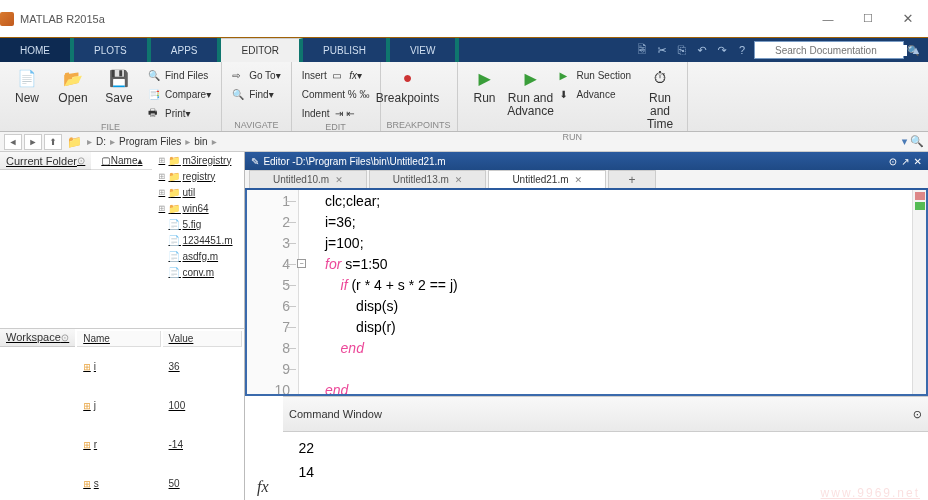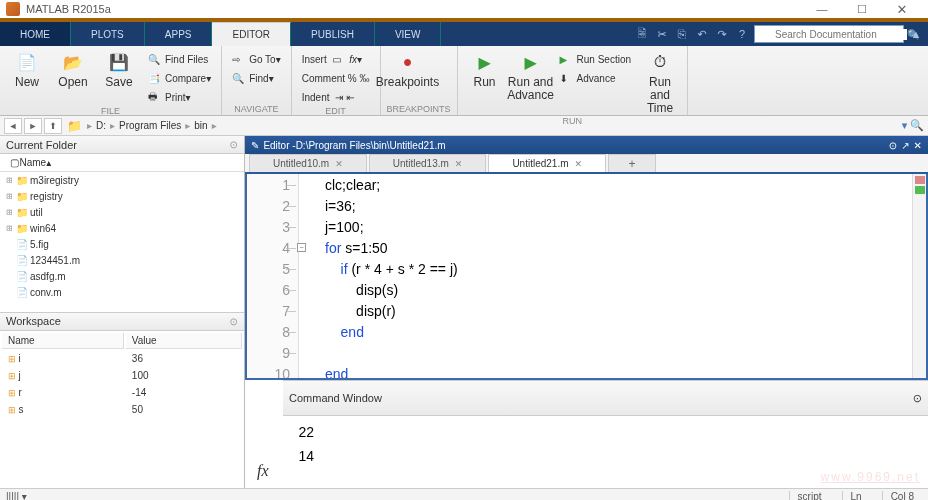--- a/index.html
+++ b/index.html
@@ -1,23 +1,23 @@
 <!DOCTYPE html>
 <html><head>
 <meta charset="utf-8">
 <style>
 * { margin:0; padding:0; box-sizing:border-box; font-family:"Segoe UI",Arial,sans-serif; }
 body { width:928px; height:500px; background:#fff; font-size:11px; overflow:hidden; }
-.titlebar { height:22px; background:#fff; display:flex; align-items:center; padding:0 6px; border-bottom:4px solid #a16207; }
+.titlebar { height:38px; background:#fff; display:flex; align-items:center; padding:0 0; border-bottom:1px solid #a16207; }
 .titlebar .logo { width:14px; height:14px; background:linear-gradient(135deg,#d97a2e,#c05a1e); border-radius:2px; margin-right:6px; }
 .titlebar .title { flex:1; color:#555; }
 .titlebar .winbtn { width:40px; height:20px; display:flex; align-items:center; justify-content:center; color:#666; }
 .titlebar .winbtn:last-child { font-size:13px; }
 .ribbon-tabs { height:24px; background:#1a3d6e; display:flex; align-items:stretch; }
-.rtab { padding:0 20px; display:flex; align-items:center; color:#cfdef0; font-size:10px; border-right:1px solid #0f766e; cursor:pointer; }
+.rtab { padding:0 20px; display:flex; align-items:center; color:#cfdef0; font-size:10px; border-right:4px solid #0f766e; cursor:pointer; }
 .rtab.first { background:#0d2a52; }
 .rtab.active { background:#f0f0f0; color:#333; border-top:1px solid #ccc; }
 .ribbon-right { margin-left:auto; display:flex; align-items:center; padding-right:4px; gap:4px; }
 .ribbon-right .ico { width:16px; height:16px; color:#a8c2e0; font-size:11px; display:flex; align-items:center; justify-content:center; }
 .search { width:150px; height:18px; background:#fff; border:1px solid #7a9cc4; display:flex; align-items:center; padding:0 4px; color:#888; font-size:10px; }
 .search input { border:none; outline:none; flex:1; font-size:10px; color:#888;margin-left:16px; }
 .search .sico { color:#888; }
 .ribbon-body { height:70px; background:linear-gradient(#f5f5f5,#e8e8e8); display:flex; border-bottom:1px solid #bbb; }
 .rgroup { display:flex; flex-direction:column; border-right:1px solid #ccc; padding:2px 6px 0; }
 .rgroup .items { flex:1; display:flex; align-items:flex-start; gap:4px; }
@@ -30,21 +30,21 @@
 .smallbtn .sico { width:14px; margin-right:3px; font-size:10px; }
 .green-tri { color:#3a9e3a; }
 .pathbar { height:20px; background:#f4f4f4; border-bottom:1px solid #ccc; display:flex; align-items:center; padding:0 4px; font-size:10px; gap:2px; }
 .pathbar .navbtn { width:18px; height:16px; background:#fff; border:1px solid #ccc; display:flex; align-items:center; justify-content:center; color:#666; cursor:pointer; font-size:9px; }
 .pathbar .folico { color:#e2b33c; font-size:12px; margin:0 3px; }
 .pathbar .crumb { color:#333; padding:0 2px; }
 .pathbar .sep { color:#999; }
 .pathbar .spy { margin-left:auto; color:#4a7ab5; font-size:11px; }
 .main { display:flex; height:352px; }
 .leftcol { width:245px; display:flex; flex-direction:column; border-right:1px solid #bbb; }
-.panel { display:flex; flex-direction:column; background:#fff; }
+.panel { display:flex; flex-direction:row; background:#fff;text-decoration:underline; }
 .panel-hdr { height:18px; background:linear-gradient(#f8f8f8,#eaeaea); border-bottom:1px solid #ccc; display:flex; align-items:center; padding:0 6px; font-size:11px; color:#333; }
 .panel-hdr .circ { margin-left:auto; color:#999; font-size:10px; }
 .file-panel { flex:1; overflow:hidden; }
 .file-hdr { height:18px; border-bottom:1px solid #ddd; display:flex; align-items:center; padding:0 10px; font-size:10px; color:#333; }
 .file-list { overflow-y:auto; height:130px; }
 .file-row { height:16px; display:flex; align-items:center; padding-left:6px; font-size:10px; color:#333; cursor:pointer; }
 .file-row .exp { width:10px; color:#999; font-size:8px; }
 .file-row .fico { width:14px; font-size:10px; }
 .folder-ico { color:#e2b33c; }
 .mfile-ico { color:#d8571b; font-size:9px; }
@@ -63,21 +63,21 @@
 .edtab.active { background:#fff; color:#333; }
 .edtab .tx { margin-left:6px; color:#888; font-size:9px; }
 .edtab.plus { width:20px; justify-content:center; font-size:12px; color:#666; }
 .editor-body { flex:1; display:flex; background:#fff; border:2px solid #3a6aac; border-top:none; overflow:hidden; }
 .gutter { width:52px; background:#fafafa; border-right:1px solid #ddd; font-family:Consolas,monospace; font-size:14px; color:#999; }
 .gline { height:21px; display:flex; align-items:center; justify-content:flex-end; padding-right:8px; position:relative; }
 .gline .dash { position:absolute; right:2px; color:#bbb; font-size:10px; }
 .gline .fold { position:absolute; right:-8px; width:9px; height:9px; border:1px solid #999; background:#fff; font-size:7px; line-height:7px; text-align:center; color:#666; }
 .code { flex:1; font-family:Consolas,monospace; font-size:14px; padding-left:26px; color:#000; position:relative; }
 .cline { height:21px; display:flex; align-items:center; white-space:pre; }
-.kw { color:#1d4ed8; }
+.kw { color:#ec4899;font-style:italic; }
 .rmargin { position:absolute; right:0; top:0; bottom:0; width:14px; background:#f4f4f4; border-left:1px solid #ddd; }
 .rmargin .sq { width:10px; height:8px; margin:2px auto; }
 .cmd-hdr { height:36px; background:linear-gradient(#f8f8f8,#eaeaea); border-top:1px solid #ccc; border-bottom:1px solid #ccc; display:flex; align-items:center; padding:0 6px; font-size:11px; color:#333;margin-left:38px; }
 .cmd-body { height:72px; background:#fff; font-family:Consolas,monospace; font-size:14px; padding:4px 12px; color:#000; position:relative; display:flex; }
 .cmd-fx { font-style:italic; font-family:"Times New Roman",serif; font-size:16px; color:#333; align-self:flex-end; padding-bottom:4px; }
 .cmd-out { padding-left:30px; }
 .cmd-out div { line-height:24px; }
 .watermark { position:absolute; right:8px; bottom:4px; color:rgba(220,50,50,0.15); font-size:12px; letter-spacing:2px; pointer-events:none;text-decoration:underline; }
 .status { height:16px; background:#f4f4f4; border-top:1px solid #ccc; display:flex; align-items:center; font-size:10px; color:#555; padding:0 6px; }
 .status .mid { margin-left:auto; display:flex; gap:12px; }

